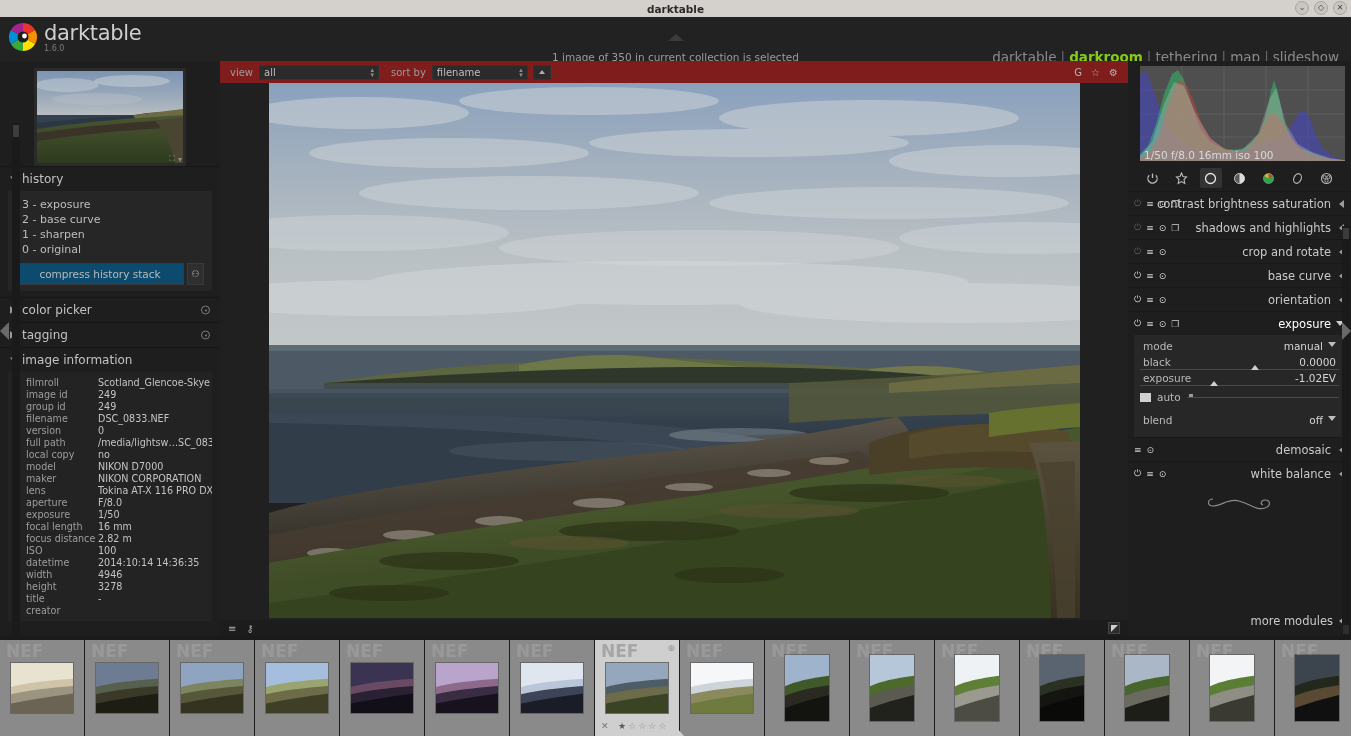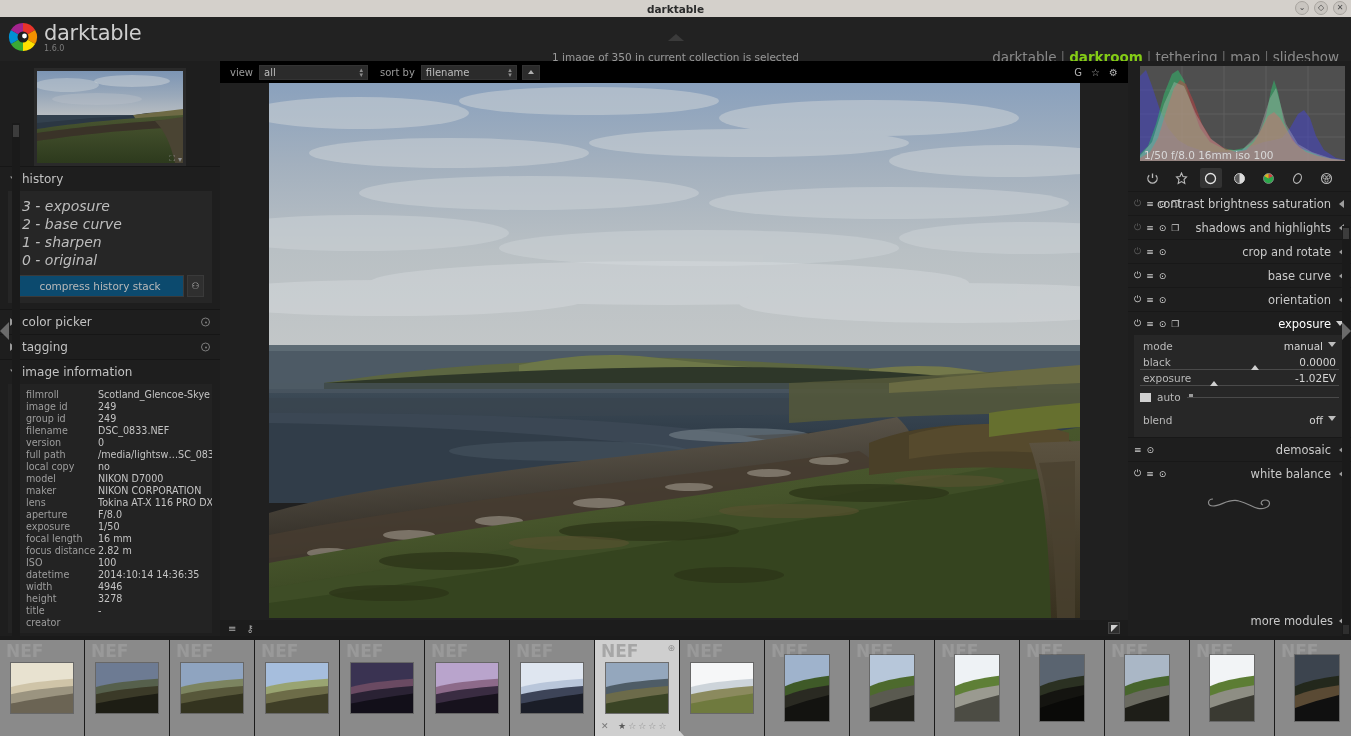--- a/index.html
+++ b/index.html
@@ -73,21 +73,21 @@
   }
   .tri.collapsed{ border-top:4px solid transparent;border-bottom:4px solid transparent;border-left:5px solid #9a9a9a;}
   .tri.expanded{ border-left:4px solid transparent;border-right:4px solid transparent;border-top:5px solid #9a9a9a;}
   .sect-title{ font-size:12px; color:#c2c2c2;}
   .sect-gear{ position:absolute; right:10px; top:50%; transform:translateY(-50%);
      width:9px;height:9px;border:1px solid #7d7d7d;border-radius:50%;
      display:flex;align-items:center;justify-content:center;}
   .sect-gear i{ width:2px;height:2px;background:#7d7d7d;border-radius:50%;display:block;}
 
   #history-body{ background:#262626; margin:0 8px 6px; padding:6px 0 6px 0; }
-  .hist-item{ padding:1px 0 1px 14px; font-size:14px; color:#bdbdbd; cursor:pointer;font-style:italic;}
+  .hist-item{ padding:1px 0 1px 14px; font-size:11px; color:#bdbdbd; cursor:pointer;}
   #compress-row{ display:flex; margin:6px 8px 0 8px; gap:3px;}
   #compress-btn{
     flex:1; background:#0c4a6e; border:1px solid #3a3a3a;
     text-align:center; font-size:10.5px; color:#b9b9b9; padding:4px 0; cursor:pointer;
   }
   #compress-aux{
     width:17px; background:#2f2f2f;border:1px solid #3a3a3a;
     display:flex;align-items:center;justify-content:center;font-size:9px;color:#b9b9b9;cursor:pointer;
   }
 
@@ -113,21 +113,21 @@
     border-top:9px solid transparent;border-bottom:9px solid transparent;border-left:9px solid #6a6a6a;
   }
 
   
   #center{
     position:absolute; left:220px; top:61px; width:908px; height:575px;
     background:#202020;
   }
   #center-top{
     height:22px; display:flex; align-items:center; padding:0 10px;
-    background:#000000; position:relative;
+    background:#7f1d1d; position:relative;
   }
   .ct-label{ font-size:10px;color:#9a9a9a; margin-right:6px;}
   .combo{
     background:#2b2b2b; border:1px solid #333; height:15px; min-width:96px;
     display:flex;align-items:center; padding:0 4px; position:relative; cursor:pointer;
   }
   .combo .cval{ font-size:10px;color:#bdbdbd;}
   .combo .spin{ position:absolute; right:4px; top:2px; font-size:7px;color:#8e8e8e; line-height:5px;}
   #sortdir{
     width:18px;height:15px;background:#2b2b2b;border:1px solid #333;margin-left:5px;
@@ -445,21 +445,21 @@
   <div id="left-scroll">
       <div class="thumb"></div>
     </div>
 
 </div>
 <div class="edge-arrow" id="left-edge-arrow"></div>
 
 <div id="center">
   <div id="center-top">
     <span class="ct-label">view</span>
-    <div class="combo" style="width:109px">
+    <div class="combo" style="width:120px">
       <span class="cval">all</span>
       <span class="spin">▴<br>▾</span>
     </div>
     <span class="ct-label" style="margin-left:12px">sort by</span>
     <div class="combo" style="width:75px">
       <span class="cval">filename</span>
       <span class="spin">▴<br>▾</span>
     </div>
     <div id="sortdir">
         <i></i>

